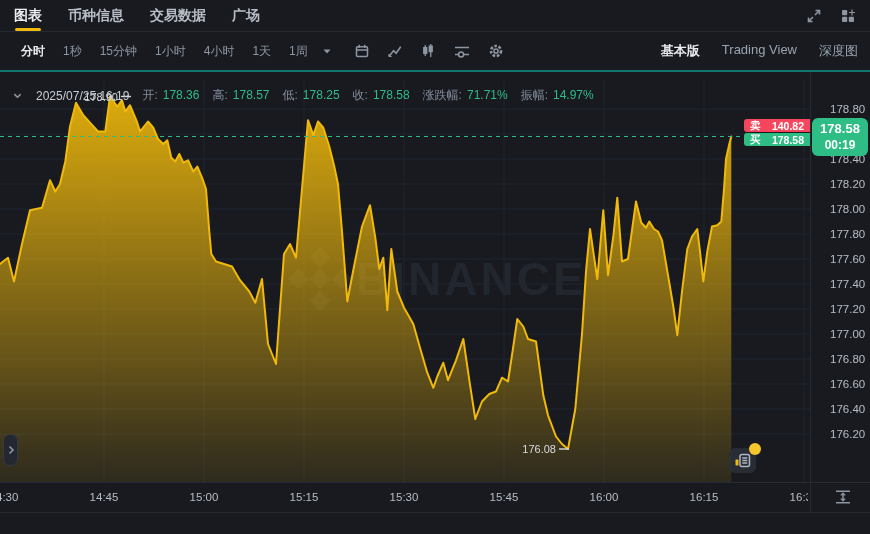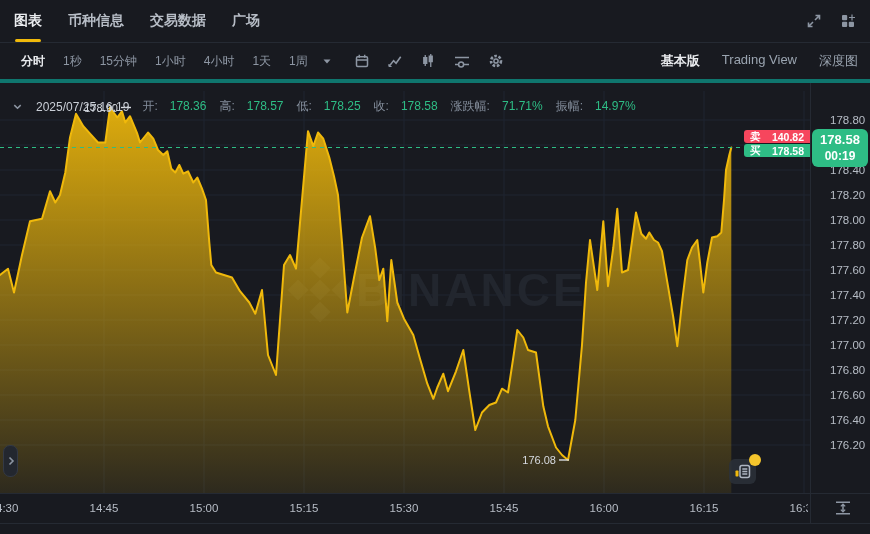--- a/index.html
+++ b/index.html
@@ -1,46 +1,46 @@
 <!DOCTYPE html>
 <html><head>
 <meta charset="utf-8">
 <style>
   html,body{margin:0;padding:0}
   body{width:870px;height:534px;overflow:hidden;background:#181A20;
        font-family:"Liberation Sans","DejaVu Sans",sans-serif;color:#EAECEF}
   
-  .topbar{height:43px;border-bottom:1px solid #252A33;display:flex;align-items:center;
+  .topbar{height:32px;border-bottom:1px solid #252A33;display:flex;align-items:center;
           justify-content:space-between;padding:0 14px;box-sizing:border-box}
   .tabs{display:flex;gap:26px;align-items:center;height:100%}
   .tab{position:relative;font-size:14px;color:#B7BDC6;height:100%;display:flex;align-items:center;cursor:pointer;font-weight:bold}
   .tab.active{color:#EAECEF}
   .tab.active::after{content:"";position:absolute;bottom:0;left:50%;transform:translateX(-50%);
           width:26px;height:3px;background:#F0B90B;border-radius:2px}
   .topbar-icons{display:flex;gap:18px;align-items:center}
   .icon-btn{display:flex;cursor:pointer}
   
-  .toolbar{height:40px;border-bottom:4px solid #0f766e;display:flex;align-items:center;
+  .toolbar{height:40px;border-bottom:2px solid #0f766e;display:flex;align-items:center;
            padding:0 12px;font-size:12px;color:#8D96A3;box-sizing:border-box}
   .tf{padding:0 9px;cursor:pointer;white-space:nowrap}
   .tf.active{color:#EAECEF;font-weight:bold}
   .caret-btn{margin:0 4px;display:flex;cursor:pointer}
   .ticon{margin-left:17px;display:flex;cursor:pointer}
   .ticon:first-of-type{margin-left:22px}
   .toolbar-right{margin-left:auto;display:flex;gap:22px;font-size:13px;color:#9AA4B0;align-items:flex-start}
   .mode{cursor:pointer;white-space:nowrap}
   .mode.active{color:#EAECEF;font-weight:bold}
   
   .chart-region{position:relative;height:454px}
   #plot{position:absolute;left:0;top:0}
   #plot text{font-family:"Liberation Sans","DejaVu Sans",sans-serif}
   .infobar{position:absolute;top:15px;left:12px;display:flex;align-items:center;gap:13px;
            font-size:12px;color:#848E9C;z-index:5;white-space:nowrap}
   .infobar .dt{color:#C9CED6}
-  .fld .val{color:#2EBD85;margin-left:12px}
+  .fld .val{color:#2EBD85;margin-left:5px}
   .quote-badges{position:absolute;left:744px;top:47px;width:66px;z-index:6}
   .qrow{height:13px;border-radius:3px 0 0 3px;display:flex;justify-content:space-between;
         align-items:center;padding:0 6px;font-size:10.5px;font-weight:bold;color:#fff;margin-bottom:1px}
   .qrow.sell{background:#F6465D}
   .qrow.buy{background:#2EBD85}
   .price-badge{position:absolute;left:812px;top:46px;width:56px;height:38px;background:#2EBD85;
         border-radius:6px;color:#fff;display:flex;flex-direction:column;align-items:center;
         justify-content:center;z-index:6;font-weight:bold;line-height:1.25}
   .price-badge .lp{font-size:13px}
   .price-badge .cd{font-size:12px}

